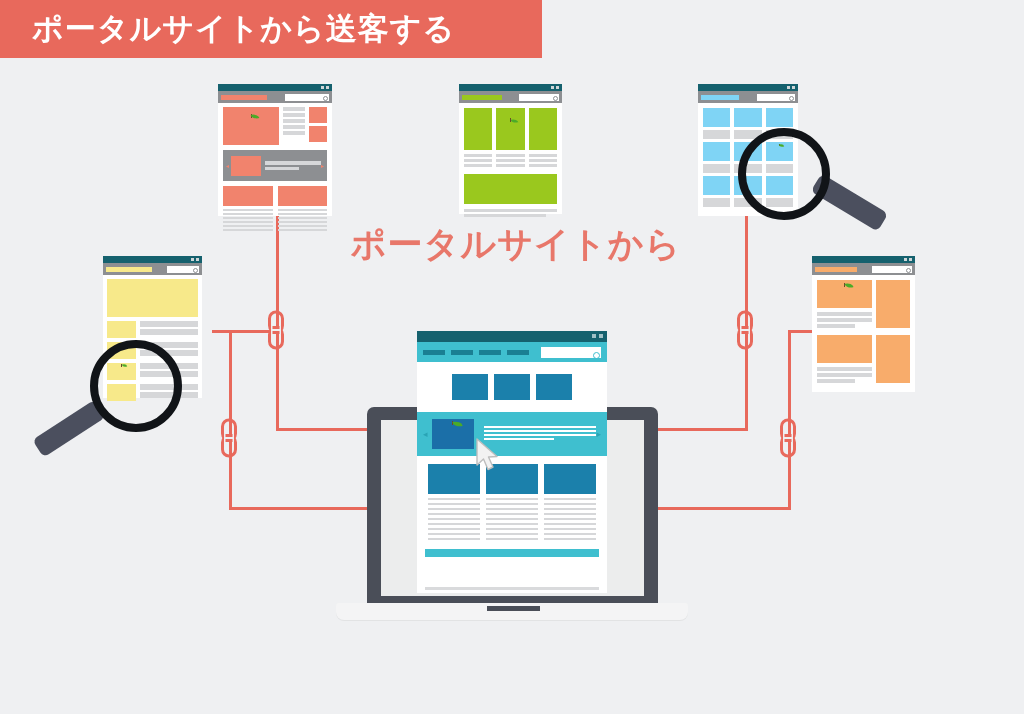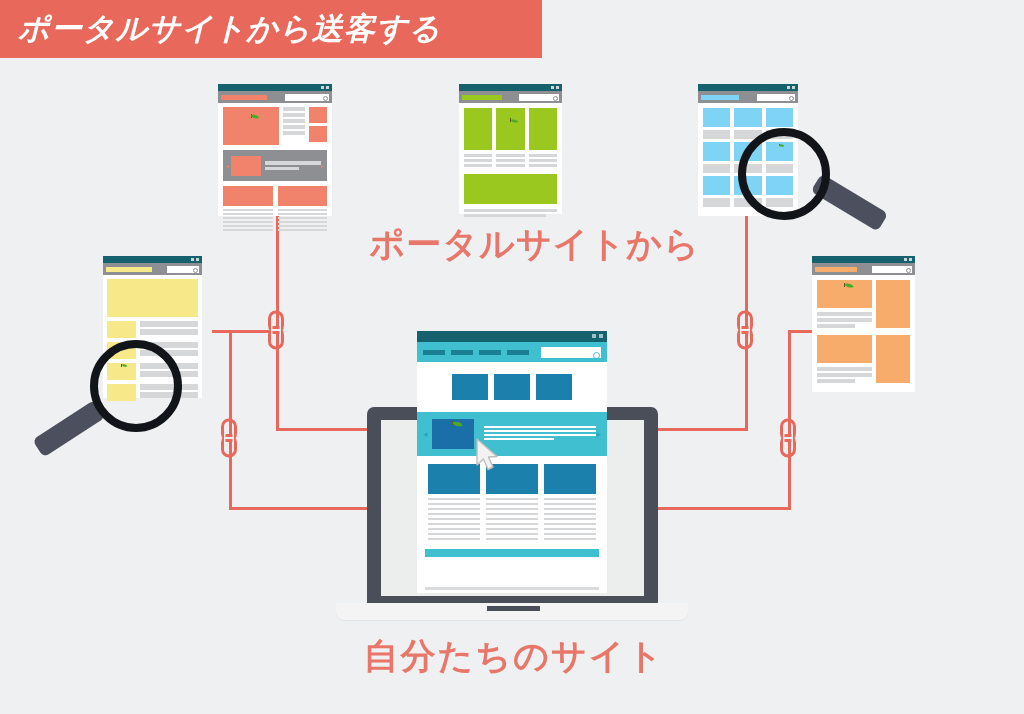--- a/index.html
+++ b/index.html
@@ -11,27 +11,27 @@
   }
   .stage{position:absolute;left:0;top:0;width:1024px;height:714px;}
 
   
   .banner{
     position:absolute;left:0;top:0;width:542px;height:58px;
     background:#e8695c;display:flex;align-items:center;
   }
   .banner-text{
     color:#ffffff;font-size:31px;font-weight:bold;letter-spacing:1px;
-    margin-left:18px;white-space:nowrap;font-style:italic;
+    margin-left:32px;white-space:nowrap;
   }
 
   
   .center-heading{
     position:absolute;left:332px;top:224px;width:368px;
-    text-align:right;color:#e8776a;font-weight:bold;
+    text-align:center;color:#e8776a;font-weight:bold;
     font-size:35px;line-height:40px;letter-spacing:1px;
   }
   .bottom-heading{
     position:absolute;left:334px;top:633px;width:360px;
     text-align:center;color:#e8776a;font-weight:bold;
     font-size:35px;letter-spacing:2px;
   }
 
   
   .line{position:absolute;background:#e8695c;}
@@ -527,15 +527,14 @@
   </div>
 
   <div class="banner">
     <span class="banner-text">ポータルサイトから送客する</span>
   </div>
 
   <div class="center-heading">
     <div>ポータルサイトから</div>
   </div>
 
-  <div class="bottom-heading">自分たちのサイト</div>
 
 </div>
 
 </body></html>

